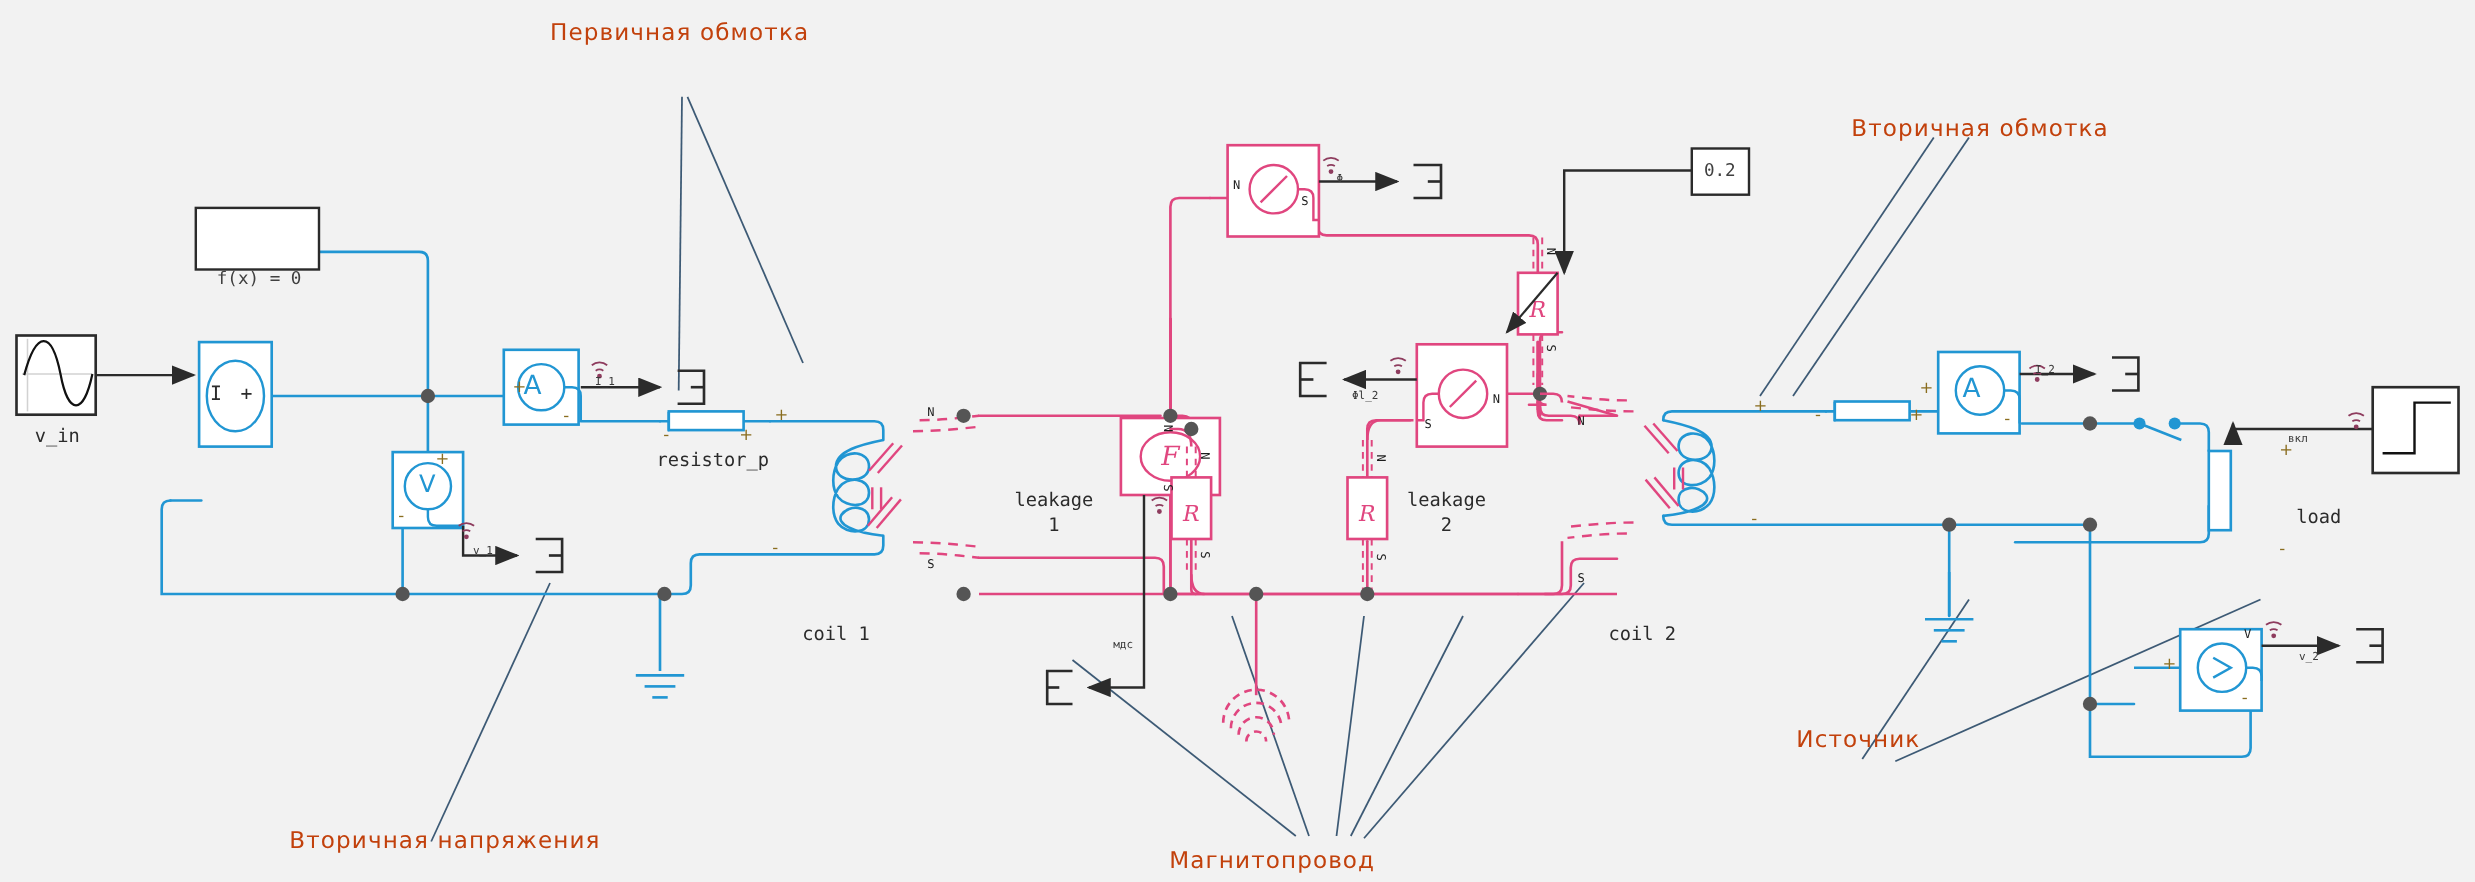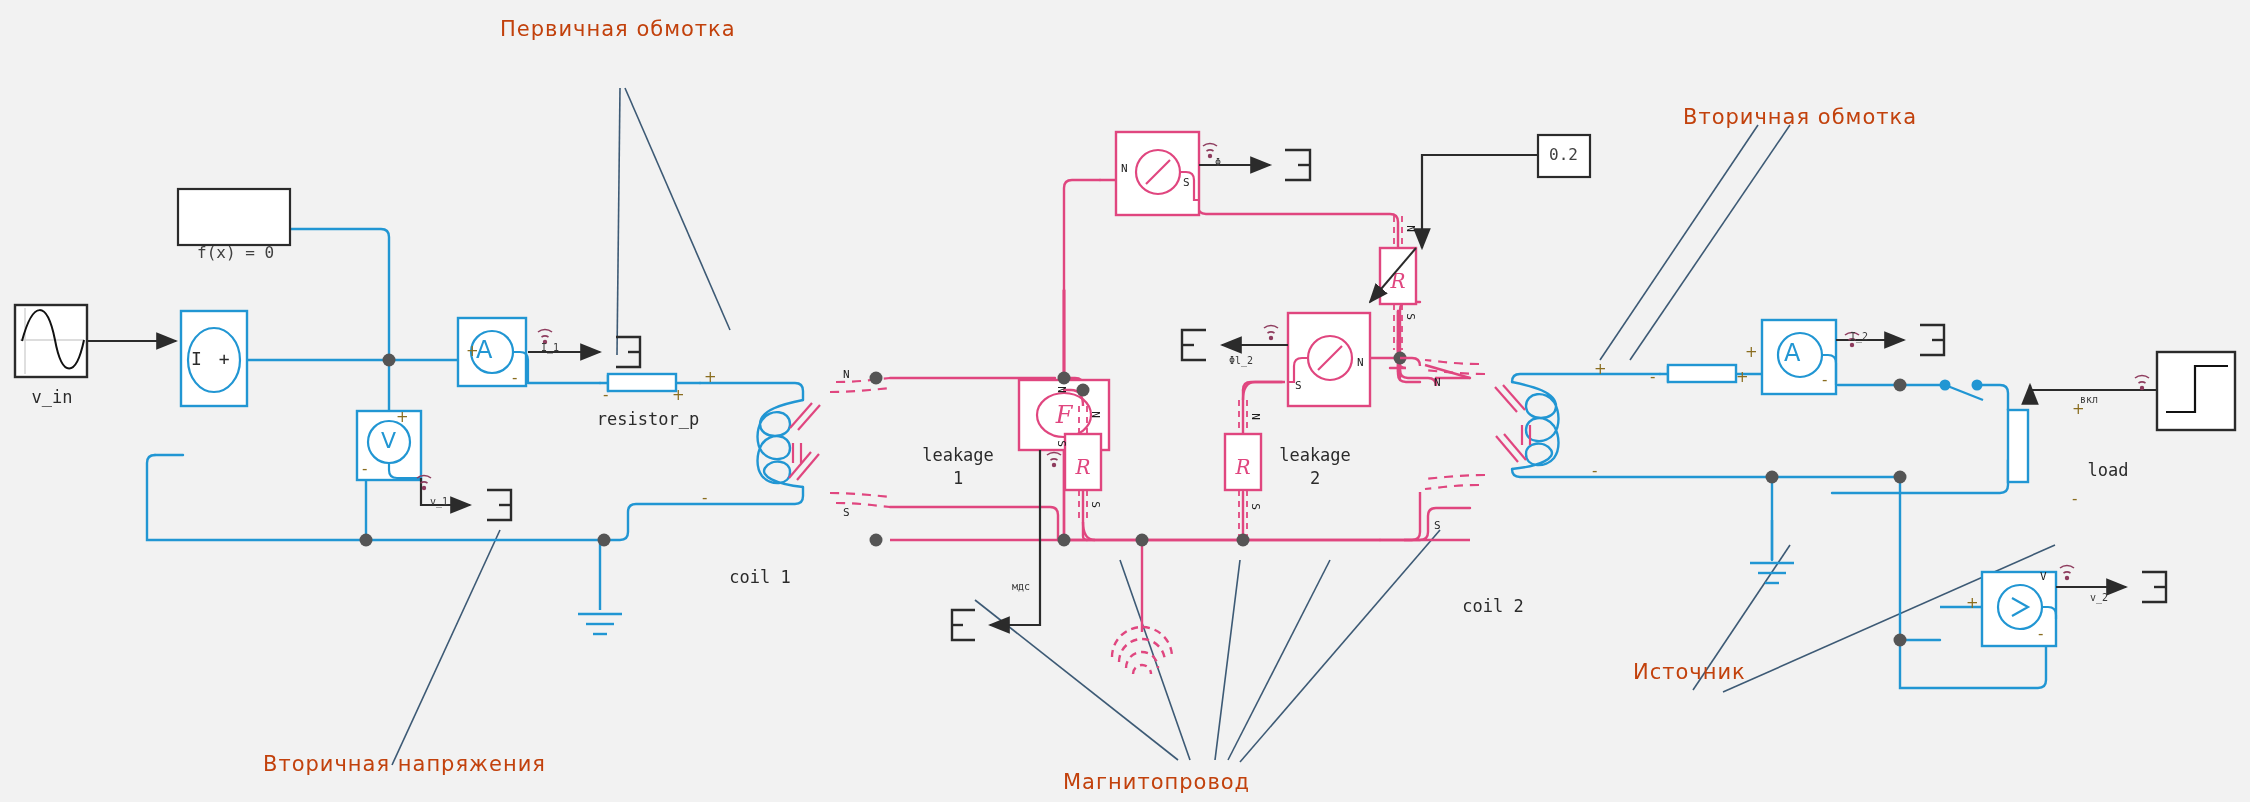--- a/index.html
+++ b/index.html
@@ -434,21 +434,21 @@
   <div class="anno" style="left:1683px;top:105px;">Вторичная обмотка</div>
   <div class="anno" style="left:263px;top:752px;">Вторичная напряжения</div>
   <div class="anno" style="left:1063px;top:770px;">Магнитопровод</div>
   <div class="anno" style="left:1633px;top:660px;">Источник</div>
 
   <div class="blk-label" style="left:18px;top:387px;width:68px;">v_in</div>
   <div class="fxtext" style="left:197px;top:208px;margin-top:35px;">f(x) = 0</div>
   <div class="fxtext" style="left:1549px;top:145px;">0.2</div>
   <div class="blk-label" style="left:593px;top:409px;width:110px;">resistor_p</div>
   <div class="blk-label" style="left:710px;top:567px;width:100px;">coil 1</div>
-  <div class="blk-label" style="left:1443px;top:596px;width:100px;">coil 2</div>
+  <div class="blk-label" style="left:1443px;top:567px;width:100px;">coil 2</div>
   <div class="blk-label" style="left:2068px;top:460px;width:80px;">load</div>
   <div class="blk-label" style="left:913px;top:444px;width:90px;line-height:1.35;">
     <span>leakage</span><br>
     <span>1</span>
   </div>
   <div class="blk-label" style="left:1270px;top:444px;width:90px;line-height:1.35;">
     <span>leakage</span><br>
     <span>2</span>
   </div>
 

